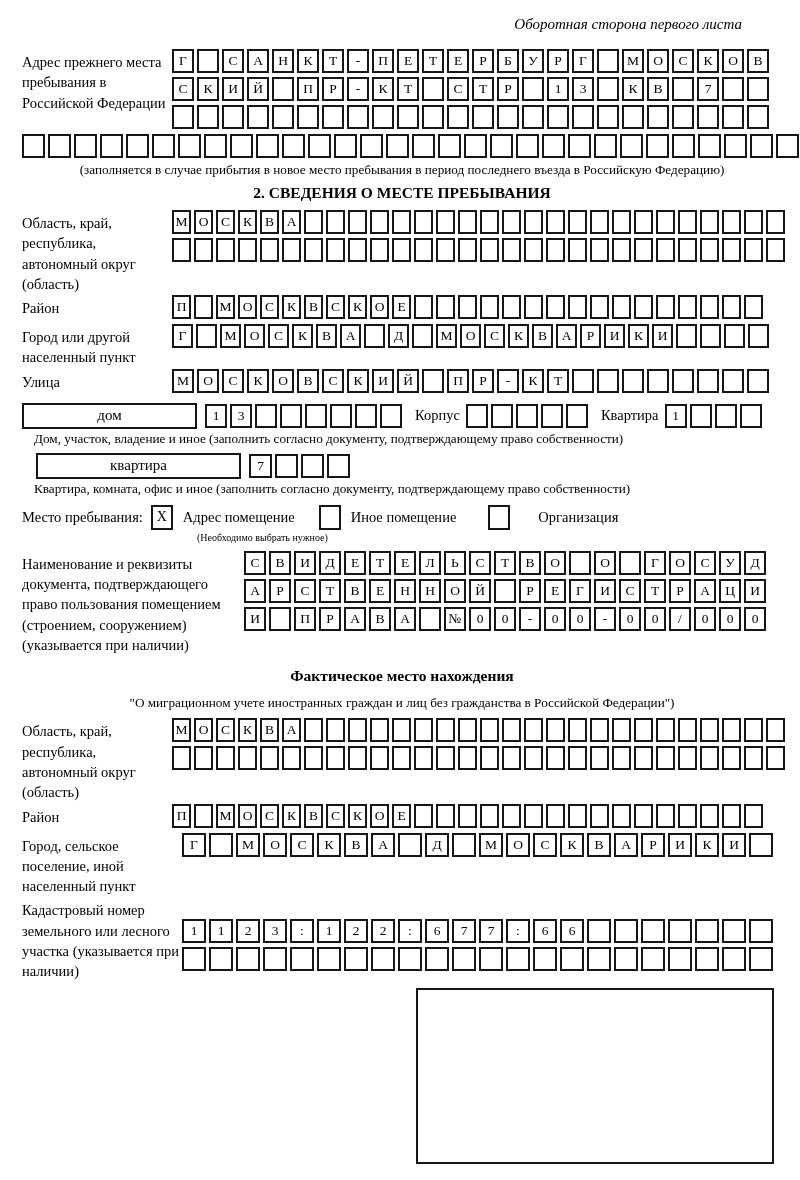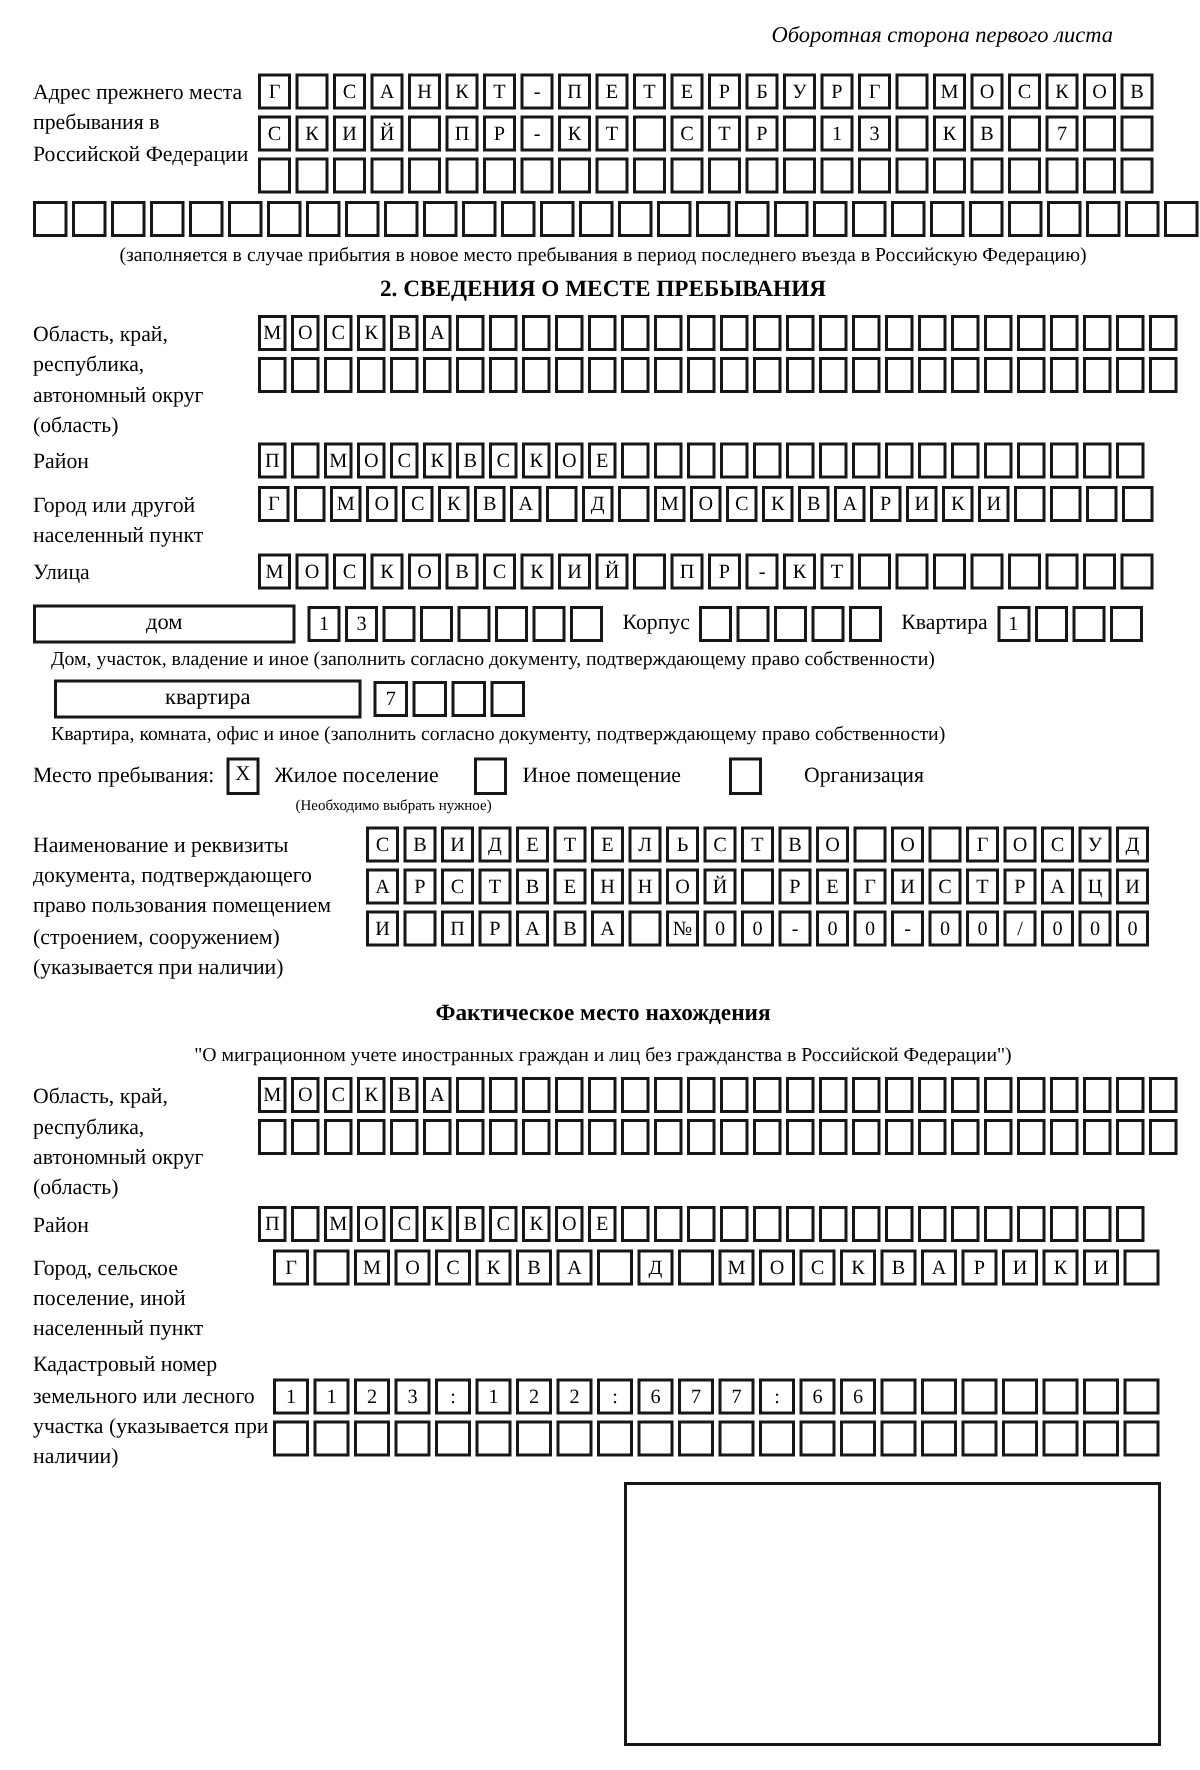--- a/index.html
+++ b/index.html
@@ -381,21 +381,21 @@
         <span class="cell" style="width: 23px;"></span>
         <span class="cell" style="width: 23px;"></span>
         <span class="cell" style="width: 23px;"></span>
       </div>
   </div>
   <div class="note" style="text-align:left; margin-left:12px;">Квартира, комната, офис и иное (заполнить согласно документу, подтверждающему право собственности)</div>
 
   <div class="chk-row">
     <span>Место пребывания:</span>
     <span class="chkbox">X</span>
-    <span>Жилое поселение</span>
+    <span>Адрес помещение</span>
     <span class="chkbox" style="margin-left:24px"></span>
     <span>Иное помещение</span>
     <span class="chkbox" style="margin-left:32px; margin-right:28px"></span>
     <span>Организация</span>
   </div>
   <div class="chk-note">(Необходимо выбрать нужное)</div>
 
   <div class="field">
     <div class="flabel w222">Наименование и реквизиты документа, подтверждающего право пользования помещением (строением, сооружением) (указывается при наличии)</div>
     <div class="cellrows">

